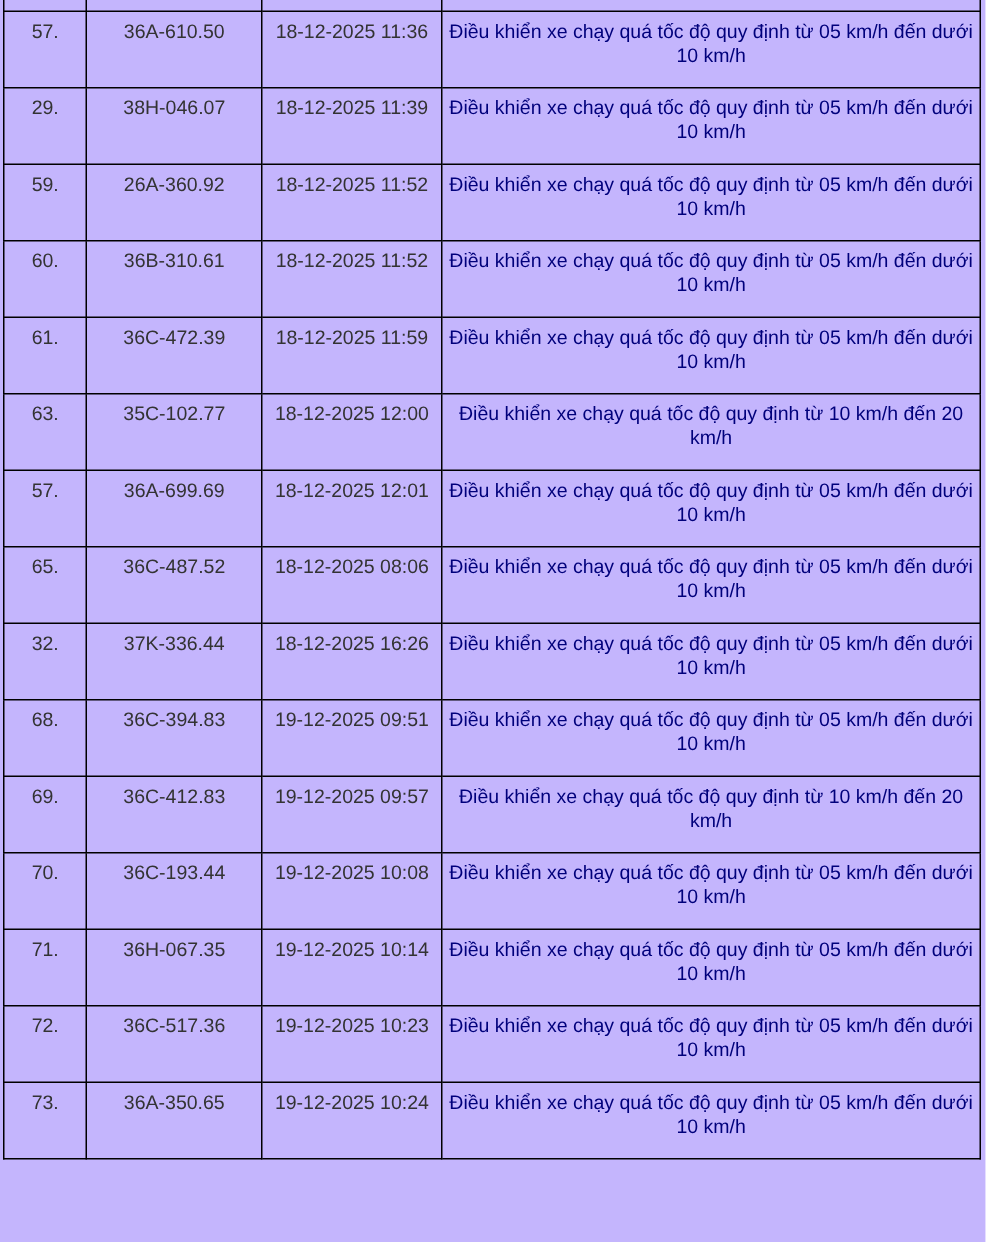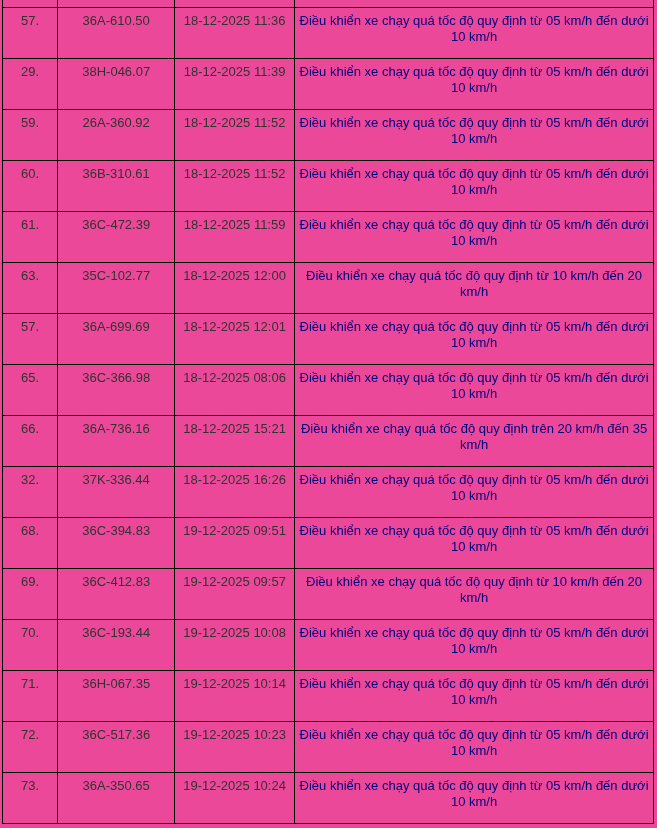--- a/index.html
+++ b/index.html
@@ -8,21 +8,21 @@
     background: #ffffff;
     width: 657px;
     height: 828px;
     overflow: hidden;
     font-family: "Liberation Sans", sans-serif;
   }
   .page {
     width: 657px;
     height: 828px;
     overflow: hidden;
-    background: #ec4899;
+    background: #c4b5fd;
   }
   table.violations {
     border-collapse: collapse;
     table-layout: fixed;
     margin-left: 2px;
     width: 652px;
     border-top: none;
   }
   table.violations td {
     border: 1px solid #000;
@@ -104,31 +104,25 @@
 
   <tr>
     <td class="col-no">57.</td>
     <td class="col-plate">36A-699.69</td>
     <td class="col-time">18-12-2025 12:01</td>
     <td class="col-viol">Điều khiển xe chạy quá tốc độ quy định từ 05 km/h đến dưới 10 km/h</td>
   </tr>
 
   <tr>
     <td class="col-no">65.</td>
-    <td class="col-plate">36C-366.98</td>
+    <td class="col-plate">36C-487.52</td>
     <td class="col-time">18-12-2025 08:06</td>
     <td class="col-viol">Điều khiển xe chạy quá tốc độ quy định từ 05 km/h đến dưới 10 km/h</td>
   </tr>
 
-  <tr>
-    <td class="col-no">66.</td>
-    <td class="col-plate">36A-736.16</td>
-    <td class="col-time">18-12-2025 15:21</td>
-    <td class="col-viol">Điều khiển xe chạy quá tốc độ quy định trên 20 km/h đến 35 km/h</td>
-  </tr>
 
   <tr>
     <td class="col-no">32.</td>
     <td class="col-plate">37K-336.44</td>
     <td class="col-time">18-12-2025 16:26</td>
     <td class="col-viol">Điều khiển xe chạy quá tốc độ quy định từ 05 km/h đến dưới 10 km/h</td>
   </tr>
 
   <tr>
     <td class="col-no">68.</td>

